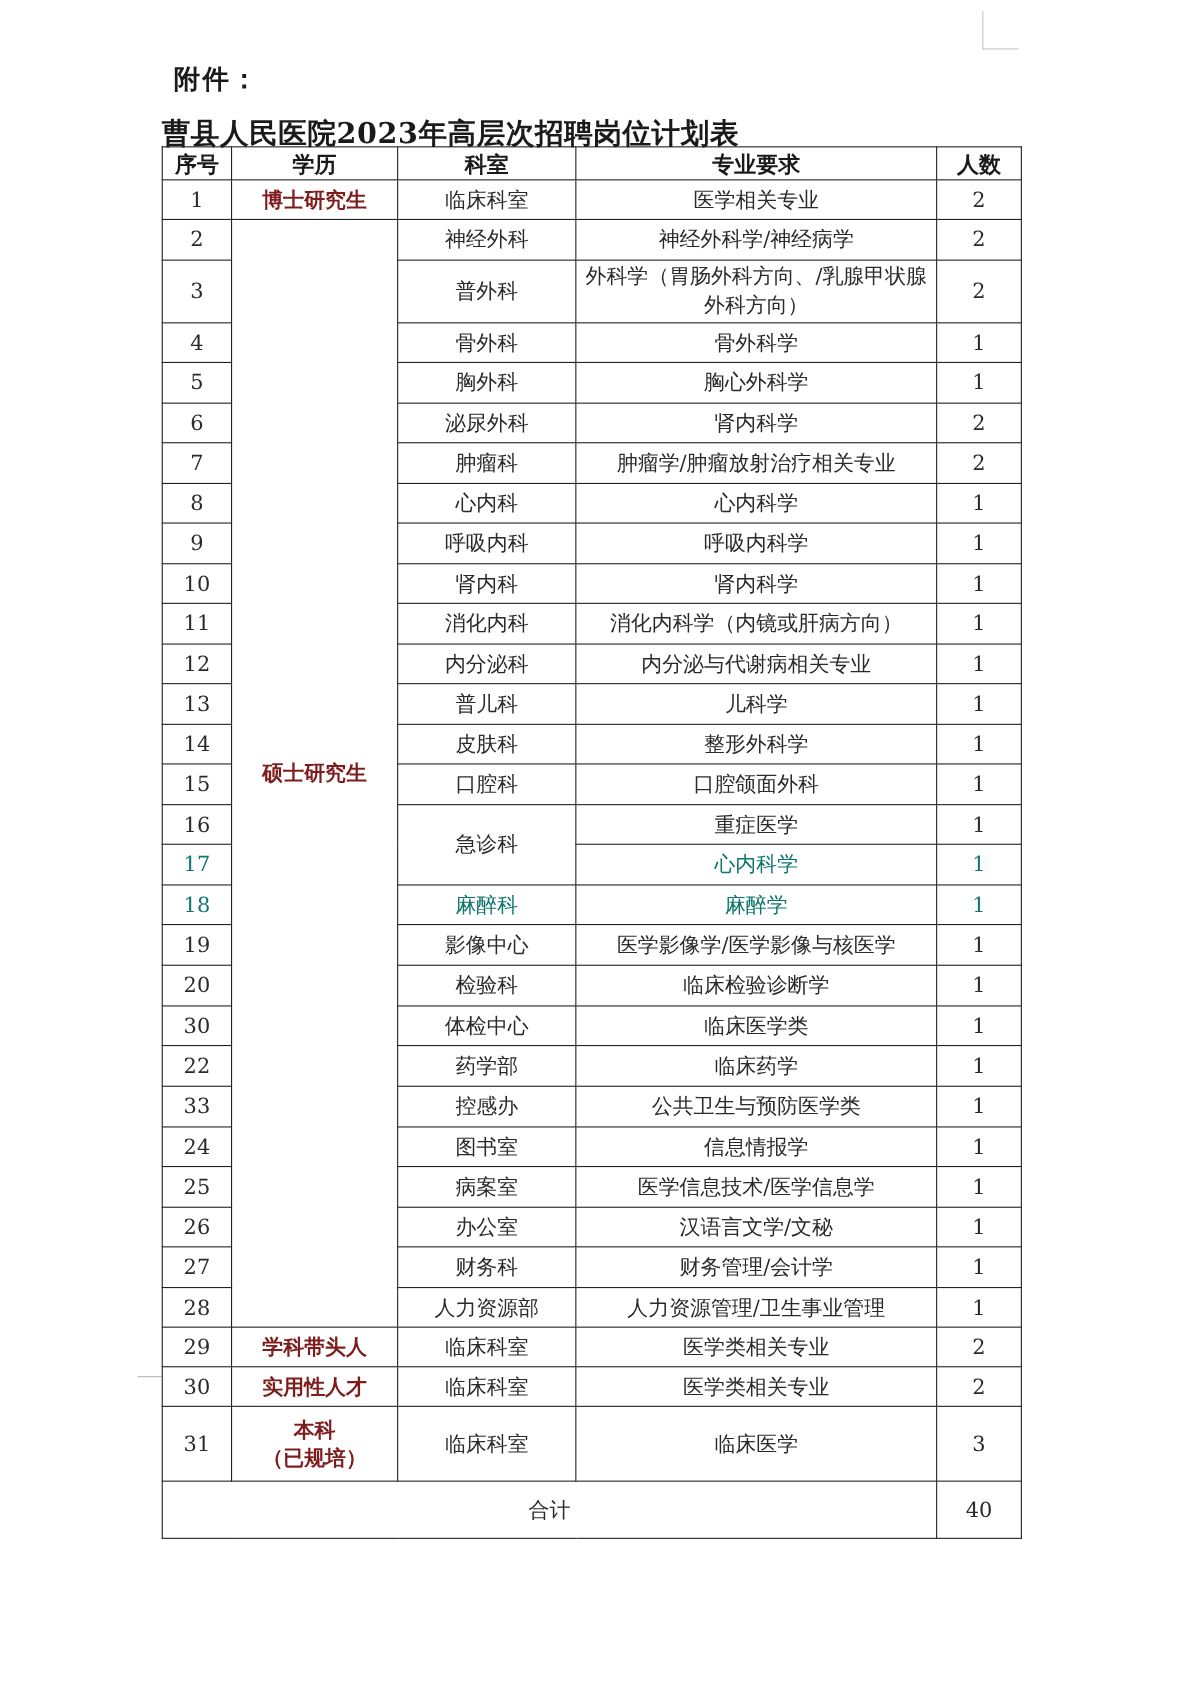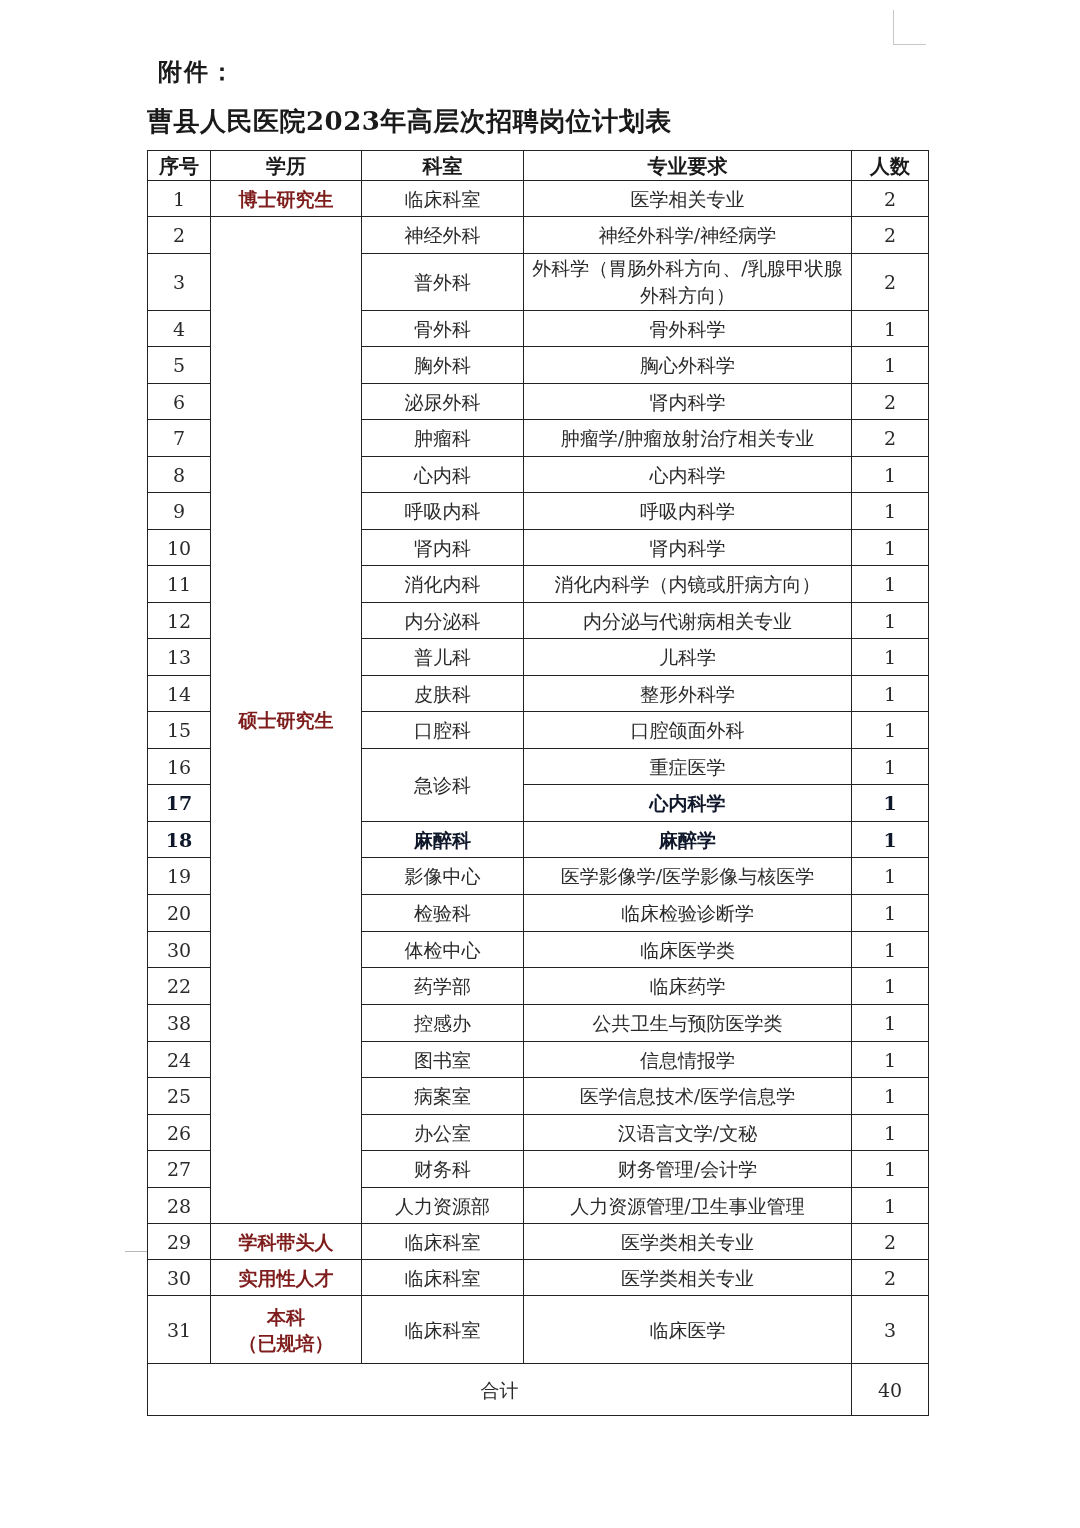--- a/index.html
+++ b/index.html
@@ -6,27 +6,27 @@
   body { width: 1080px; height: 1528px; position: relative; overflow: hidden;
          font-family: "DejaVu Serif", "Liberation Serif", serif; color: #1a1a1a; }
   .corner-mark { position: absolute; left: 893px; top: 10px; width: 32px; height: 34px;
                  border-left: 1px solid #c8c8c8; border-bottom: 1px solid #c8c8c8; }
   .side-mark { position: absolute; left: 125px; top: 1251px; width: 22px; height: 0;
                border-top: 1px solid #b8b8b8; }
   .attach-label { position: absolute; left: 158px; top: 56px; font-size: 24px; font-weight: bold;
                   letter-spacing: 2px; font-family: "DejaVu Sans", "Liberation Sans", sans-serif; }
   .doc-title { position: absolute; left: 147px; width: 780px; top: 104px; text-align: left;
                font-size: 26px; font-weight: bold; letter-spacing: 0.5px; }
-  table.plan { position: absolute; left: 147px; top: 150px; width: 781px;
+  table.plan { position: absolute; left: 147px; top: 133px; width: 781px;
                border-collapse: collapse; table-layout: fixed; }
   table.plan td, table.plan th { border: 1.6px solid #222; text-align: center; vertical-align: middle;
                padding: 0 4px; font-size: 19px; font-weight: normal; line-height: 26px; color: #2a2a2a; }
   table.plan th { font-weight: bold; font-size: 20px; color: #1a1a1a; }
   table.plan td.edu { font-weight: bold; color: #7f1d1d; }
-  table.plan td.b { font-weight: bold; color: #0f172a; }
+  table.plan td.b { font-weight: normal; color: #0f766e; }
   col.c1 { width: 63px; } col.c2 { width: 151px; } col.c3 { width: 162px; }
   col.c4 { width: 328px; } col.c5 { width: 77px; }
 </style>
 </head>
 <body>
 
 <div class="corner-mark"></div>
 <div class="side-mark"></div>
 
 <div class="attach-label">附件：</div>
@@ -181,21 +181,21 @@
     <td>临床医学类</td>
     <td>1</td>
   </tr>
   <tr style="height:37px">
     <td>22</td>
     <td>药学部</td>
     <td>临床药学</td>
     <td>1</td>
   </tr>
   <tr style="height:37px">
-    <td>38</td>
+    <td>33</td>
     <td>控感办</td>
     <td>公共卫生与预防医学类</td>
     <td>1</td>
   </tr>
   <tr style="height:36px">
     <td>24</td>
     <td>图书室</td>
     <td>信息情报学</td>
     <td>1</td>
   </tr>

